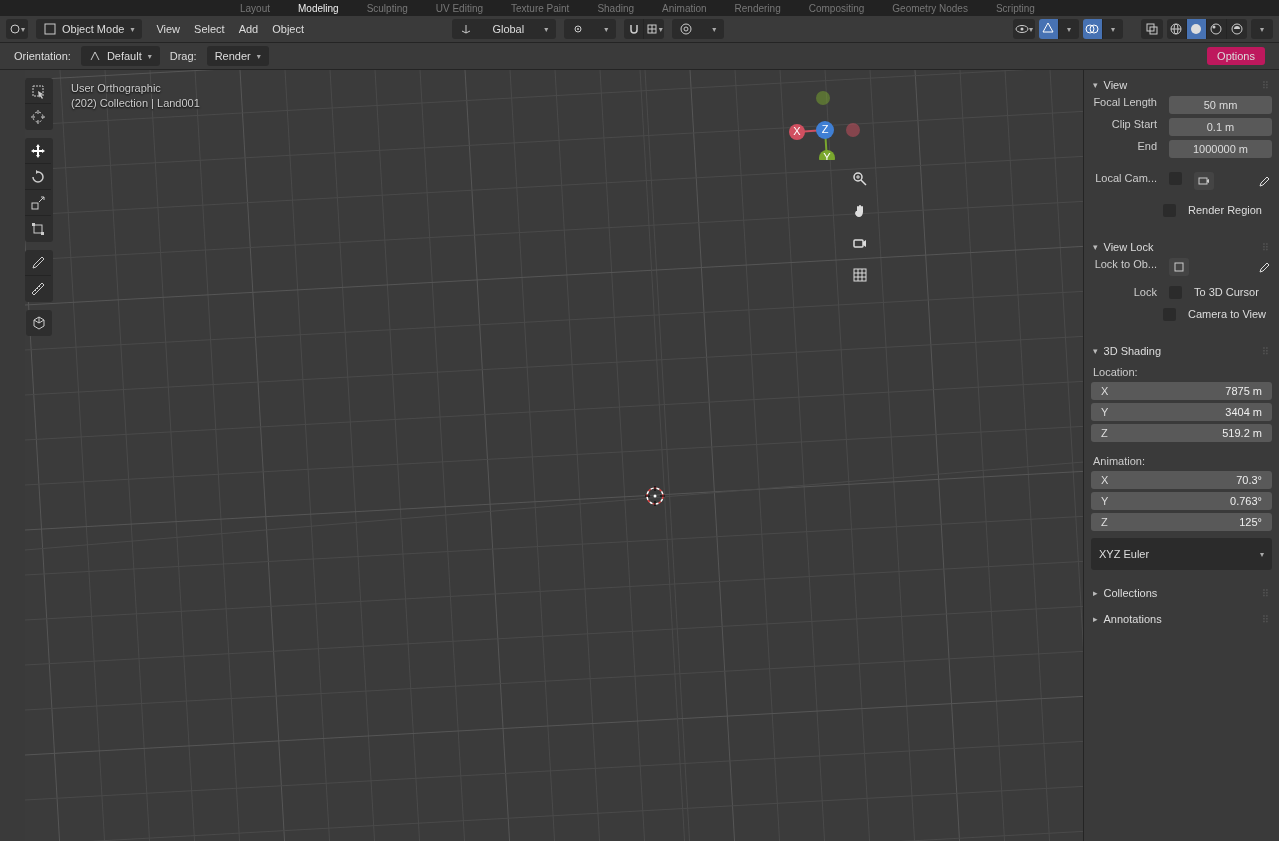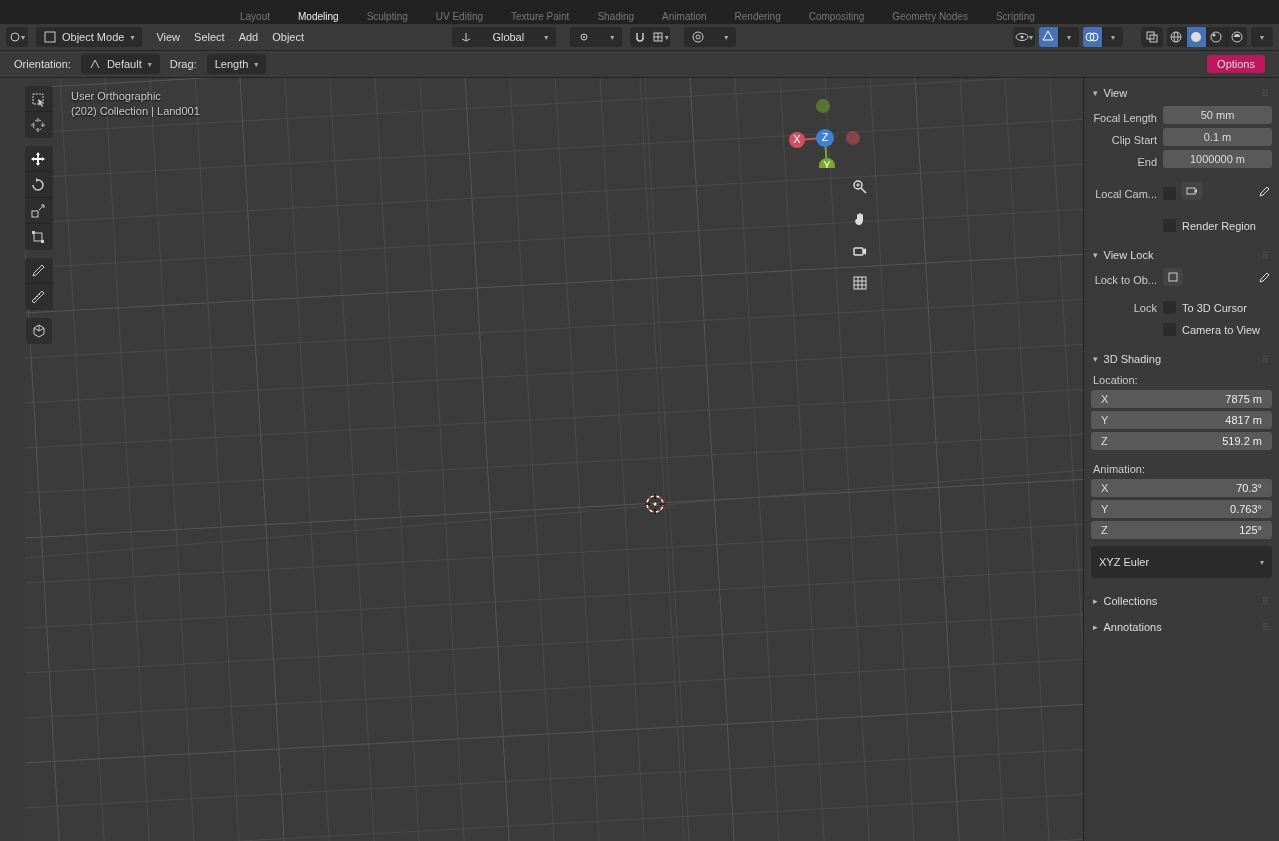--- a/index.html
+++ b/index.html
@@ -1,28 +1,28 @@
 <!DOCTYPE html>
 <html><head>
 <meta charset="utf-8">
 <style>
 * { margin: 0; padding: 0; box-sizing: border-box; font-family: sans-serif; font-size: 11px; color: #ddd; user-select: none; }
 body { background: #3a3a3a; width: 1279px; height: 841px; overflow: hidden; position: relative; }
 
-.top-tabs { height: 24px; background: #222; display: flex; gap: 28px; padding-left: 240px; overflow: hidden; align-items: end; }
+.top-tabs { height: 16px; background: #222; display: flex; gap: 28px; padding-left: 240px; overflow: hidden; align-items: end; }
 .top-tabs span { color: #777; font-size: 10px; position: relative; top: -2px; }
 .top-tabs .active { color: #eee; }
 
 .header { height: 27px; background: #3a3a3a; border-bottom: 1px solid #242424; display: flex; align-items: center; padding: 0 6px; gap: 8px; }
 .mode-dropdown { background: #2b2b2b; border-radius: 3px; padding: 2px 8px; display: flex; align-items: center; gap: 6px; height: 20px; }
 .chev { font-size: 8px; color: #aaa; }
 .hdr-menu { display: flex; gap: 14px; margin-left: 6px; }
 .hdr-menu span { cursor: pointer; }
 .hdr-center { margin-left: auto; margin-right: auto; display: flex; align-items: center; gap: 8px; }
-.pill { background: #2b2b2b; border-radius: 3px; padding: 2px 8px; display: flex; align-items: center; gap: 20px; height: 20px; margin-left: 6px; }
+.pill { background: #2b2b2b; border-radius: 3px; padding: 2px 8px; display: flex; align-items: center; gap: 20px; height: 20px; }
 .segbtn { display: flex; }
 .segbtn div { width: 20px; height: 20px; background: #2b2b2b; display: flex; align-items: center; justify-content: center; border-right: 1px solid #242424; }
 .segbtn div:first-child { border-radius: 3px 0 0 3px; }
 .segbtn div:last-child { border-radius: 0 3px 3px 0; border-right: none; }
 .segbtn .on { background: #4772b3; }
 .hdr-right { display: flex; align-items: center; gap: 4px; margin-left: auto; }
 .icon-btn { width: 22px; height: 20px; background: #2b2b2b; border-radius: 3px; display: flex; align-items: center; justify-content: center; }
 
 .subheader { height: 27px; background: #3a3a3a; border-bottom: 1px solid #242424; display: flex; align-items: center; padding: 0 14px; gap: 10px; }
 .subheader .opt-btn { margin-left: auto; background: #be185d; padding: 3px 10px; border-radius: 3px; }
@@ -49,21 +49,21 @@
 
 .gizmo { position: absolute; right: 218px; top: 10px; width: 80px; height: 80px; }
 .nav-buttons { position: absolute; right: 210px; top: 96px; display: flex; flex-direction: column; gap: 6px; }
 .nav-btn { width: 26px; height: 26px; border-radius: 3px; display: flex; align-items: center; justify-content: center; }
 
 .npanel { width: 196px; background: #3a3a3a; border-left: 1px solid #242424; overflow-y: auto; padding: 0 3px; }
 .sect-head { display: flex; align-items: center; gap: 6px; padding: 6px 6px 5px 6px; margin-top: 3px; cursor: pointer; }
 .sect-head .disc { font-size: 9px; color: #bbb; }
 .sect-head .grip { margin-left: auto; color: #555; font-size: 10px; letter-spacing: 1px; }
 .sect-body { padding: 0 4px 8px 4px; display: flex; flex-direction: column; gap: 2px; }
-.row { display: flex; align-items: flex-end; gap: 6px; height: 20px; }
+.row { display: flex; align-items: flex-start; gap: 12px; height: 20px; }
 .row .label { width: 66px; text-align: right; color: #ccc; font-size: 11px; }
 .field { flex: 1; background: #595959; border-radius: 3px; height: 18px; display: flex; align-items: center; justify-content: center; color: #eee; font-size: 11px; position: relative; }
 .xyz { background: #595959; border-radius: 3px; height: 18px; display: flex; align-items: center; padding: 0 10px; margin-bottom: 1px; }
 .xyz .ax { width: 18px; color: #ddd; }
 .xyz .val { margin-left: auto; color: #eee; }
 .check { width: 13px; height: 13px; background: #2b2b2b; border-radius: 2px; }
 .vec-label { color: #ccc; padding: 4px 2px 2px 2px; }
 .dropdown-field { background: #2b2b2b; border-radius: 3px; height: 32px; display: flex; align-items: center; padding: 0 8px; margin-top: 4px; }
 .dropdown-field .chev { margin-left: auto; }
 .iconbox { width: 20px; height: 18px; background: #444; border-radius: 3px; display: flex; align-items: center; justify-content: center; }
@@ -220,21 +220,21 @@
   <span>Orientation:</span>
   <div class="mode-dropdown">
     <svg width="12" height="12">
         <path d="M2 10 L6 2 L10 10" stroke="#ccc" fill="none"></path>
       </svg>
     <span>Default</span>
     <span class="chev">▾</span>
   </div>
   <span>Drag:</span>
   <div class="mode-dropdown">
-    <span>Length</span>
+    <span>Render</span>
     <span class="chev">▾</span>
   </div>
   <div class="opt-btn"><span>Options</span></div>
 </div>
 
 <div class="main">
   <div class="viewport">
     <svg class="grid" width="1083" height="779">
       <g id="gridlines">
           <line x1="-10" y1="0" x2="35" y2="779" class="major"></line>
@@ -508,21 +508,21 @@
         <span class="grip">⠿</span>
       </div>
     <div class="sect-body">
       <div class="vec-label">Location:</div>
       <div class="xyz">
           <span class="ax">X</span>
           <span class="val">7875 m</span>
         </div>
       <div class="xyz">
           <span class="ax">Y</span>
-          <span class="val">4817 m</span>
+          <span class="val">3404 m</span>
         </div>
       <div class="xyz">
           <span class="ax">Z</span>
           <span class="val">519.2 m</span>
         </div>
       <div class="vec-label" style="margin-top:6px">Animation:</div>
       <div class="xyz">
           <span class="ax">X</span>
           <span class="val">70.3°</span>
         </div>

